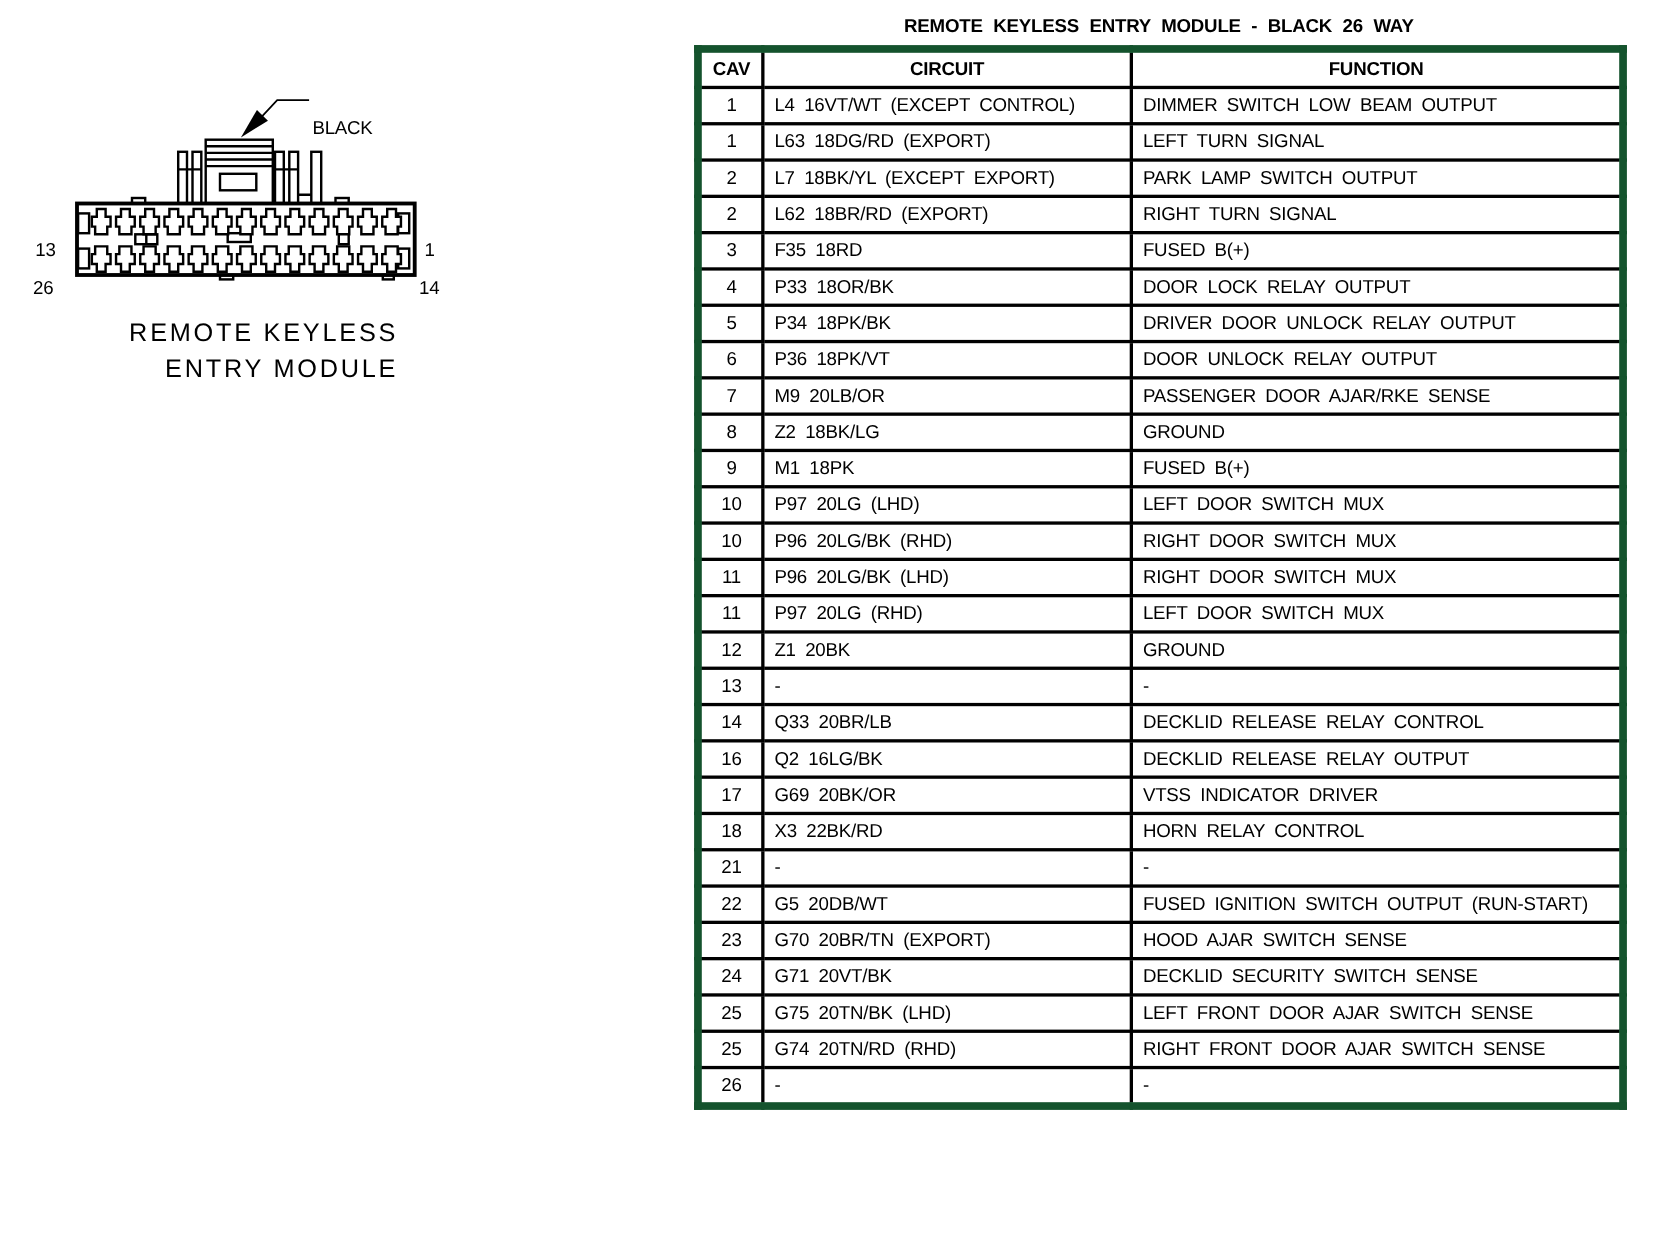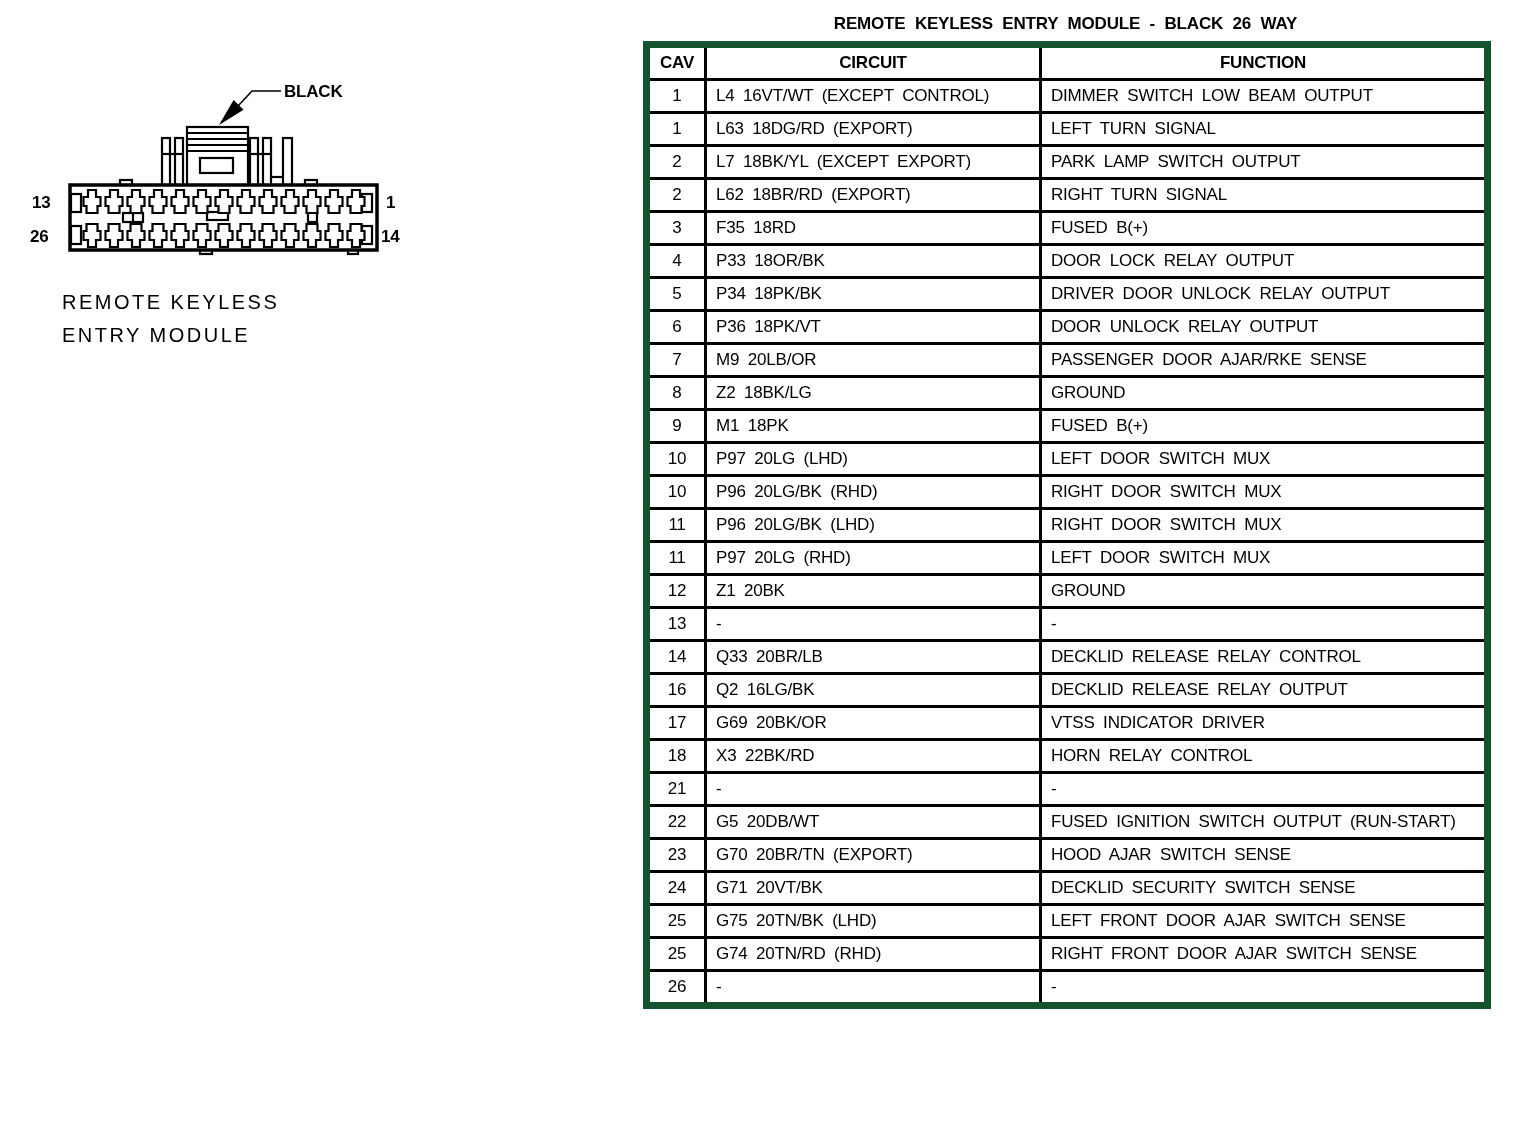--- a/index.html
+++ b/index.html
@@ -12,42 +12,43 @@
     color: #000000;
     overflow: hidden;
   }
 
   
   .diagram-panel { position: absolute; left: 0; top: 0; width: 620px; height: 420px; }
   .connector-svg { position: absolute; left: 28px; top: 66px; width: 420px; height: 200px; }
   .diagram-label {
     position: absolute;
     font-size: 17px;
-    font-weight: bold;
+    font-weight: normal;
     letter-spacing: -0.2px;
     white-space: nowrap;
+    margin-top: 25px;
   }
   .black-label { left: 284px; top: 82px; }
   .pin-label-13 { left: 32px;  top: 193px; }
   .pin-label-1  { left: 386px; top: 193px; }
   .pin-label-26 { left: 30px;  top: 227px; }
   .pin-label-14 { left: 381px; top: 227px; }
   .module-caption {
     position: absolute;
     left: 62px; top: 286px; width: 300px;
-    text-align: left;
-    font-size: 20px;
+    text-align: right;
+    font-size: 23px;
     font-weight: normal;
     letter-spacing: 2.5px;
     line-height: 33px;
     white-space: nowrap;
   }
 
   
-  .table-panel { position: absolute; left: 631px; top: 14px; width: 860px; margin-left: 12px; }
+  .table-panel { position: absolute; left: 631px; top: 14px; width: 860px; }
   .table-title {
     width: 845px;
     text-align: center;
     font-size: 17px;
     font-weight: bold;
     letter-spacing: -0.2px;
     word-spacing: 5px;
     margin-bottom: 7px;
     white-space: nowrap;
   }

